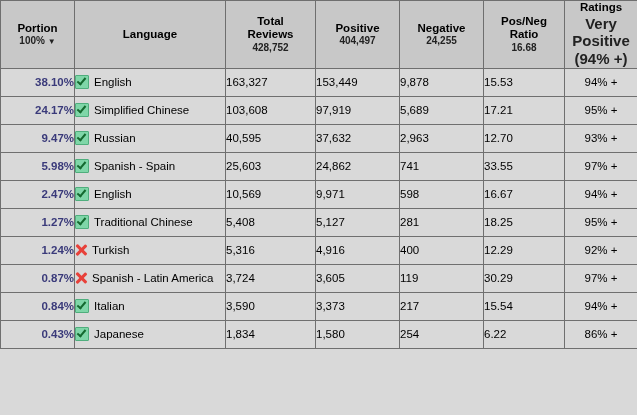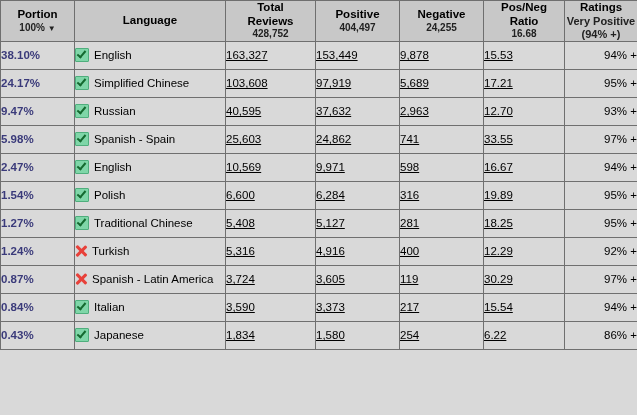--- a/index.html
+++ b/index.html
@@ -38,47 +38,46 @@
     font-weight: bold;
     font-size: 11.5px;
   }
   thead th .hdr-sub {
     display: block;
     font-weight: bold;
     font-size: 10px;
     color: #222;
   }
   thead th .hdr-sub.small {
-    font-size: 11px;
+    font-size: 15px;
     font-weight: bold;
   }
   tbody td {
     font-size: 11.5px;
     color: #000;
     height: 27px;
     padding: 0 6px;
     background: #d9d9d9;
   }
   td.c-portion {
-    text-align: left;
+    text-align: right;
     padding-left: 8px;
     font-weight: bold;
     color: #3a3a7a;
   }
   td.c-lang {
     text-align: right;
     padding-left: 6px;
   }
   td.c-num {
     text-align: left;
     padding-left: 10px;
-    text-decoration: underline;
   }
   td.c-ratings {
-    text-align: right;
+    text-align: center;
     padding-left: 10px;
   }
   .lang-cell {
     display: flex;
     align-items: center;
     gap: 5px;
   }
   .mark {
     display: inline-block;
     width: 12px;
@@ -242,34 +241,20 @@
             <span>English</span>
           </span>
         </td>
         <td class="c-num">10,569</td>
         <td class="c-num">9,971</td>
         <td class="c-num">598</td>
         <td class="c-num">16.67</td>
         <td class="c-ratings">94% +</td>
       </tr>
       <tr>
-        <td class="c-portion">1.54%</td>
-        <td class="c-lang">
-          <span class="lang-cell">
-            <span class="mark check"></span>
-            <span>Polish</span>
-          </span>
-        </td>
-        <td class="c-num">6,600</td>
-        <td class="c-num">6,284</td>
-        <td class="c-num">316</td>
-        <td class="c-num">19.89</td>
-        <td class="c-ratings">95% +</td>
-      </tr>
-      <tr>
         <td class="c-portion">1.27%</td>
         <td class="c-lang">
           <span class="lang-cell">
             <span class="mark check"></span>
             <span>Traditional Chinese</span>
           </span>
         </td>
         <td class="c-num">5,408</td>
         <td class="c-num">5,127</td>
         <td class="c-num">281</td>

